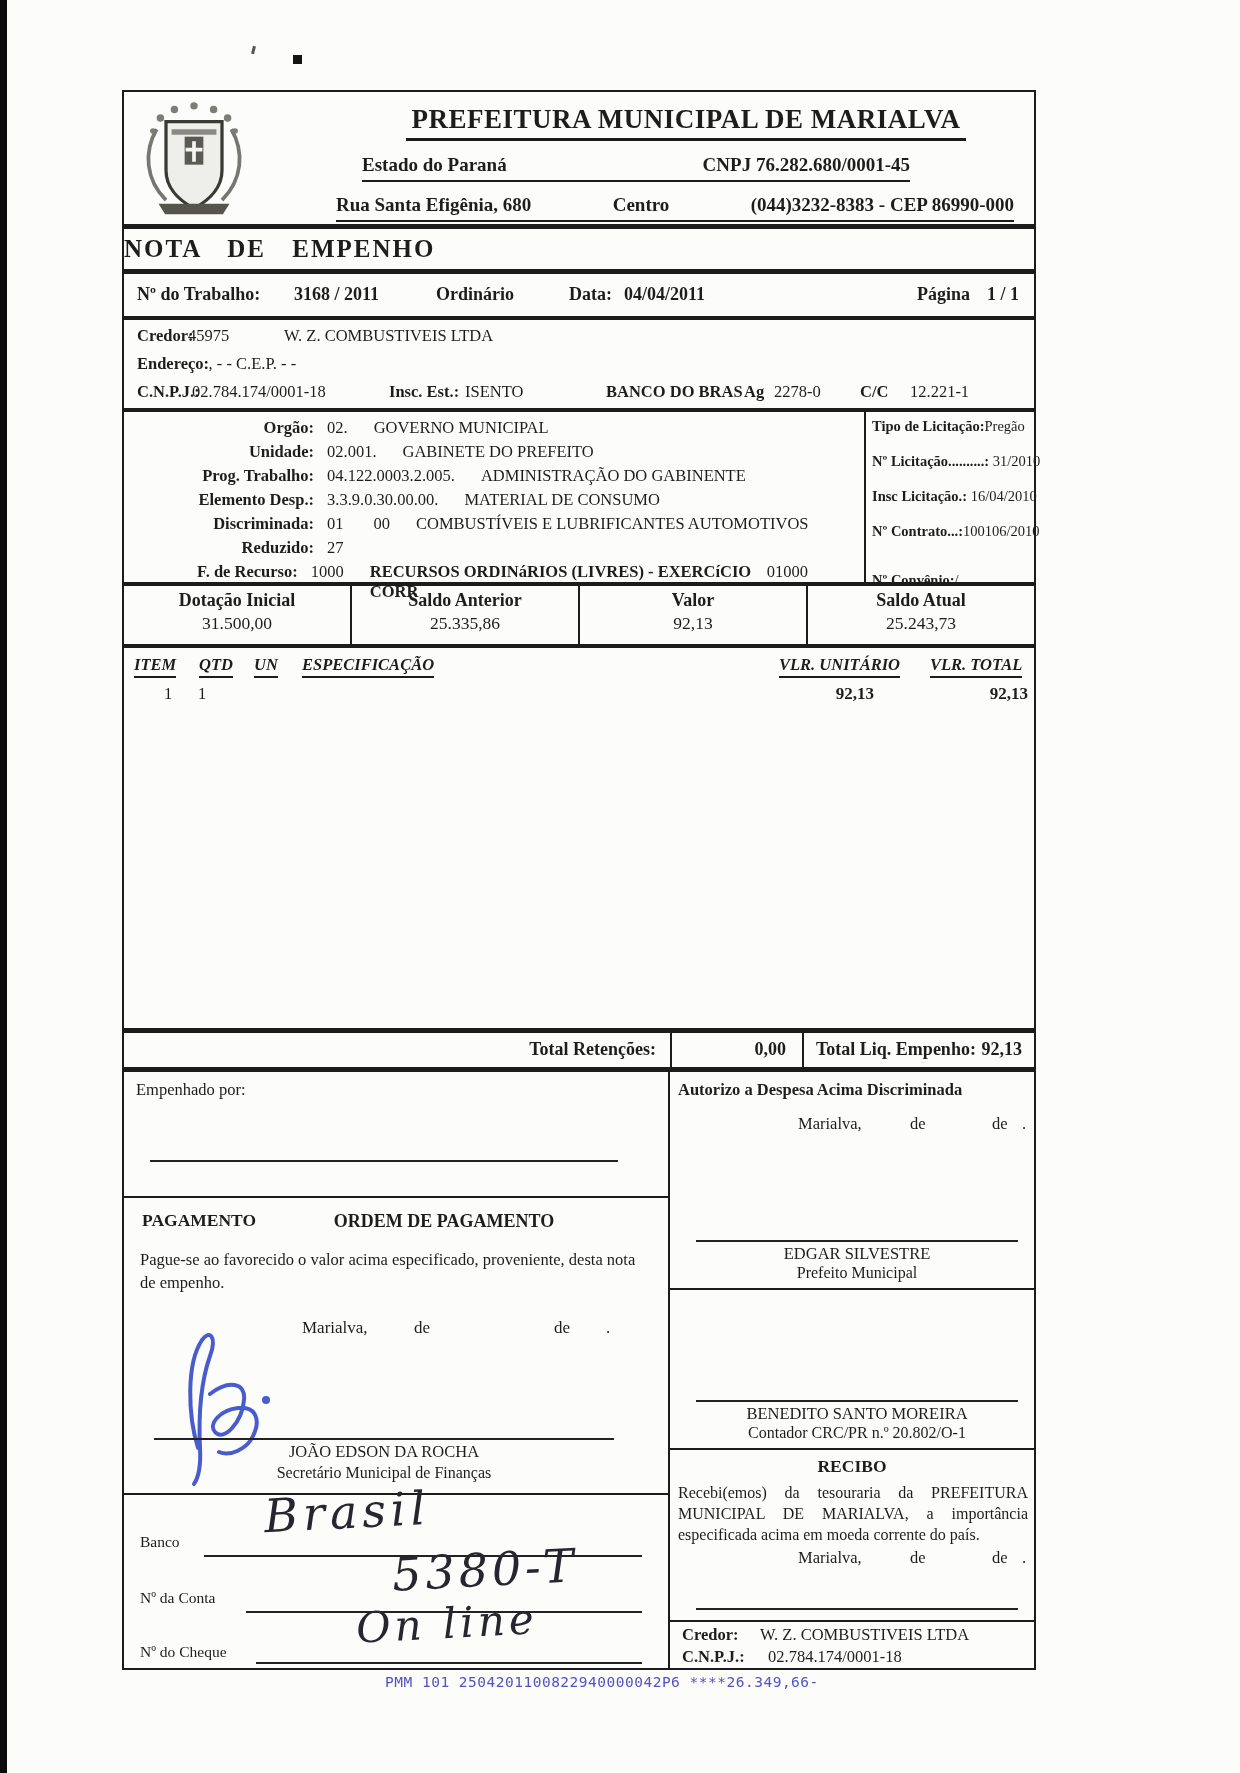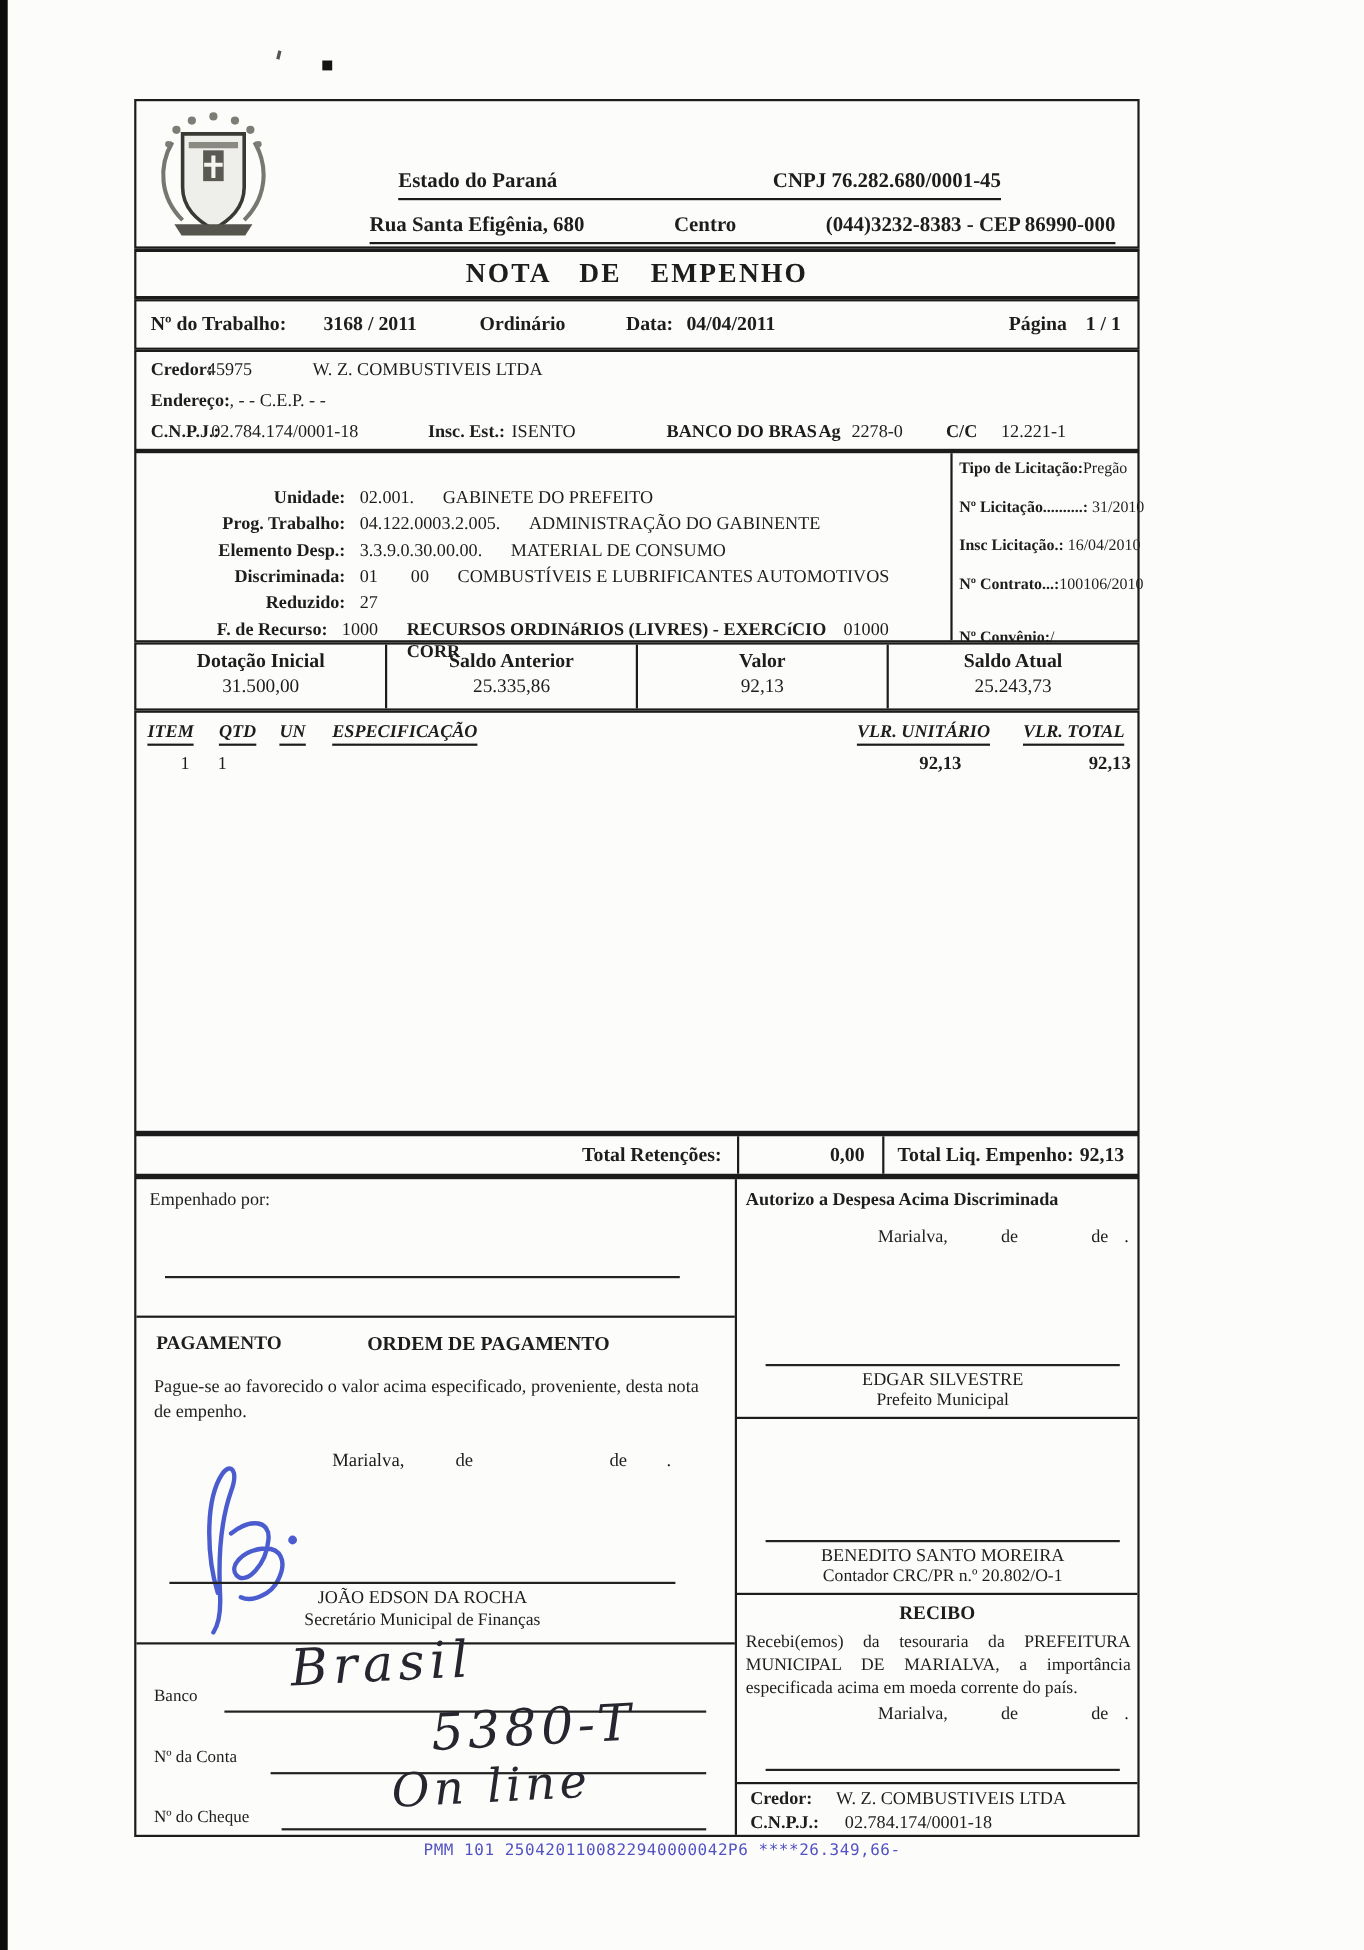--- a/index.html
+++ b/index.html
@@ -14,21 +14,21 @@
   .abs{position:absolute;white-space:nowrap}
   .b{font-weight:bold}
   
   .s-header{height:136px}
   .coat{position:absolute;left:14px;top:6px;width:112px;height:124px}
   .h-title{position:absolute;left:228px;top:12px;width:668px;text-align:center}
   .h-title span{display:inline-block;font-weight:bold;font-size:27px;letter-spacing:.5px;border-bottom:3px solid #1b1b1b;padding:0 6px 3px}
   .h-sub{position:absolute;left:238px;top:62px;width:548px;display:flex;justify-content:space-between;font-weight:bold;font-size:19px;border-bottom:2px solid #1b1b1b;padding-bottom:4px}
   .h-addr{position:absolute;left:212px;top:102px;width:678px;display:flex;justify-content:space-between;font-weight:bold;font-size:19px;border-bottom:2px solid #1b1b1b;padding-bottom:4px}
   
-  .s-titlebar{height:46px;border-top-width:3px;border-bottom-width:3px;text-align:center}
+  .s-titlebar{height:46px;border-top-width:3px;border-bottom-width:3px;text-align:left}
   .doc-title{font-weight:bold;font-size:25px;line-height:40px;letter-spacing:2px;word-spacing:18px}
   
   .s-emp{height:46px;font-size:18px}
   .s-emp .abs{top:10px}
   
   .s-credor{height:92px;font-size:16.5px}
   
   .s-classif{height:174px;font-size:16.5px}
   .cl-row{position:absolute;left:0;width:738px;display:flex;align-items:baseline;line-height:20px}
   .cl-label{display:inline-block;width:190px;text-align:right;font-weight:bold}
@@ -98,20 +98,23 @@
             <circle cx="96" cy="20" r="4"></circle>
           <circle cx="16" cy="34" r="3"></circle>
             <circle cx="104" cy="34" r="3"></circle>
         </g>
         <path d="M30,24 h60 v52 c0,20 -14,32 -30,41 c-16,-9 -30,-21 -30,-41 z" fill="#eeeeea" stroke="#3a3a35" stroke-width="3.5"></path>
         <rect x="50" y="40" width="20" height="30" fill="#5a5a52"></rect>
         <path d="M58,45 h4 v7 h7 v4 h-7 v11 h-4 v-11 h-7 v-4 h7 z" fill="#f4f4f0"></path>
         <path d="M36,32 h48 v6 h-48 z" fill="#8a8a82"></path>
         <path d="M22,112 h76 l-7,11 h-62 z" fill="#55554d"></path>
       </svg>
+      <div class="h-title">
+        <span>PREFEITURA MUNICIPAL DE MARIALVA</span>
+      </div>
       <div class="h-sub">
         <span>Estado do Paraná</span>
         <span>CNPJ 76.282.680/0001-45</span>
       </div>
       <div class="h-addr">
         <span>Rua Santa Efigênia, 680</span>
         <span>Centro</span>
         <span>(044)3232-8383  -  CEP 86990-000</span>
       </div>
     </section>
@@ -141,20 +144,25 @@
       <span class="abs b" style="left:265px;top:62px">Insc. Est.:</span>
       <span class="abs" style="left:341px;top:62px">ISENTO</span>
       <span class="abs b" style="left:482px;top:62px">BANCO DO BRAS</span>
       <span class="abs b" style="left:620px;top:62px">Ag</span>
       <span class="abs" style="left:650px;top:62px">2278-0</span>
       <span class="abs b" style="left:736px;top:62px">C/C</span>
       <span class="abs" style="left:786px;top:62px">12.221-1</span>
     </section>
 
     <section class="sec s-classif">
+      <div class="cl-row" style="top:6px">
+        <span class="cl-label">Orgão:</span>
+        <span class="cl-code">02.</span>
+        <span class="cl-desc">GOVERNO MUNICIPAL</span>
+      </div>
       <div class="cl-row" style="top:30px">
         <span class="cl-label">Unidade:</span>
         <span class="cl-code">02.001.</span>
         <span class="cl-desc">GABINETE DO PREFEITO</span>
       </div>
       <div class="cl-row" style="top:54px">
         <span class="cl-label">Prog. Trabalho:</span>
         <span class="cl-code">04.122.0003.2.005.</span>
         <span class="cl-desc">ADMINISTRAÇÃO DO GABINENTE</span>
       </div>

